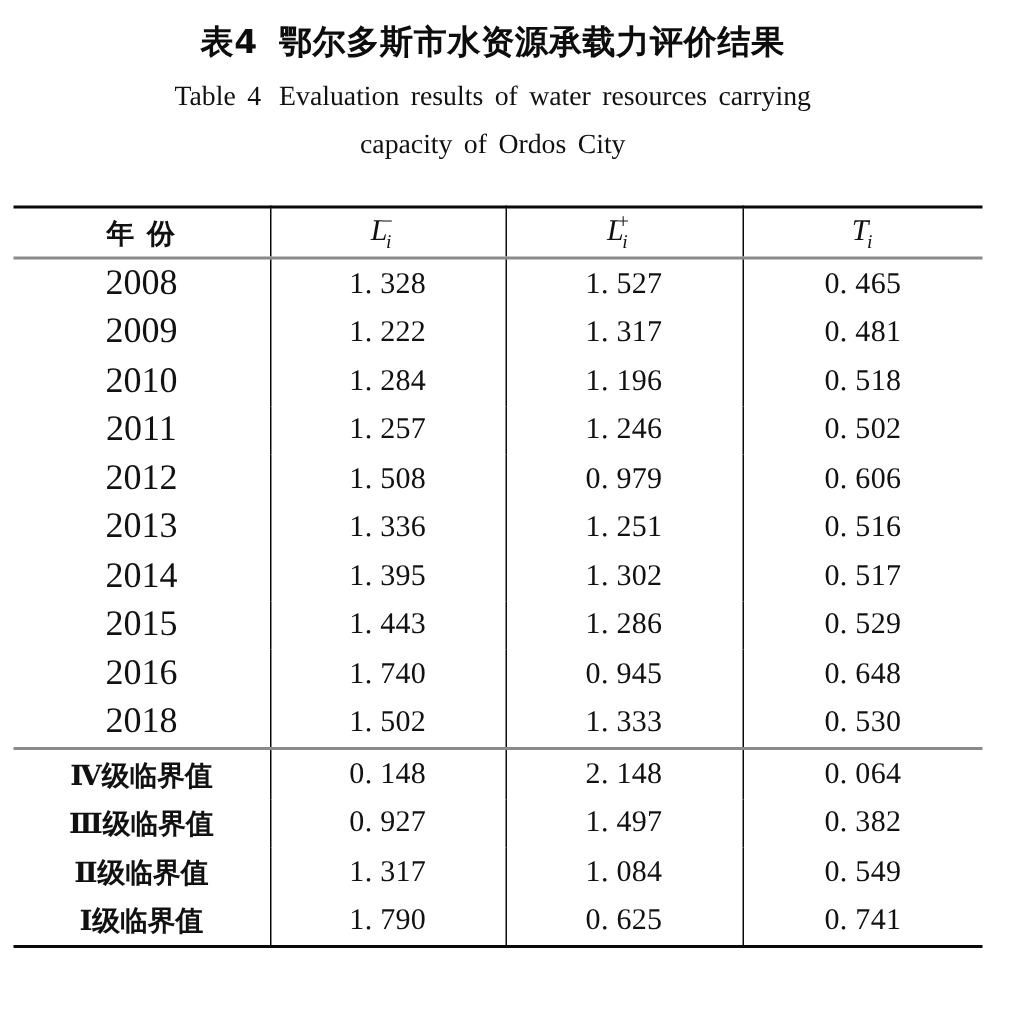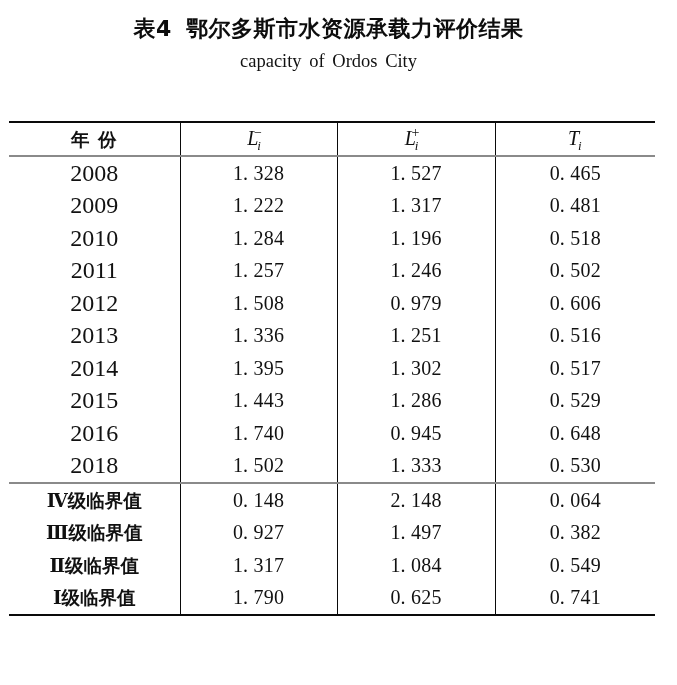--- a/index.html
+++ b/index.html
@@ -55,21 +55,21 @@
     font-size: 18.5px;
     line-height: 30px;
     word-spacing: 3px;
     margin-top: 2px;
   }
 
   
   .table-wrap {
     position: absolute;
     left: 9px;
-    top: 121px;
+    top: 137px;
     width: 646px;
   }
   table.data {
     border-collapse: collapse;
     width: 646px;
     table-layout: fixed;
   }
   table.data col.c-year  { width: 171px; }
   table.data col.c-lneg  { width: 157px; }
   table.data col.c-lpos  { width: 158px; }
@@ -149,20 +149,23 @@
   }
 </style>
 </head>
 <body>
 
 <div class="page">
 
   <div class="caption-block">
     <div class="caption-cn">
       <span>表4</span><span class="cn-gap"></span><span>鄂尔多斯市水资源承载力评价结果</span>
+    </div>
+    <div class="caption-en">
+      <span>Table 4</span><span class="en-gap"></span><span>Evaluation results of water resources carrying</span>
     </div>
     <div class="caption-en-line2">capacity of Ordos City</div>
   </div>
 
   <div class="table-wrap">
     <table class="data">
       <colgroup>
         <col class="c-year">
         <col class="c-lneg">
         <col class="c-lpos">

